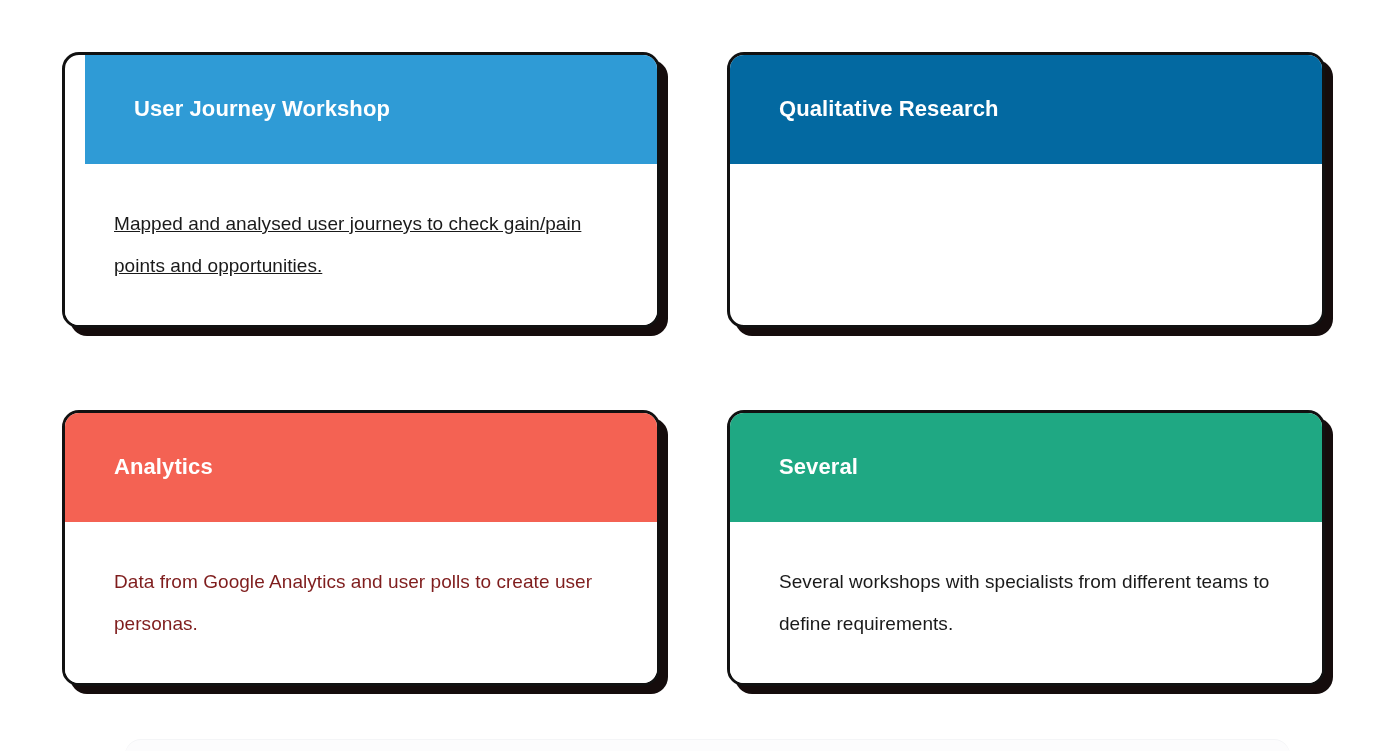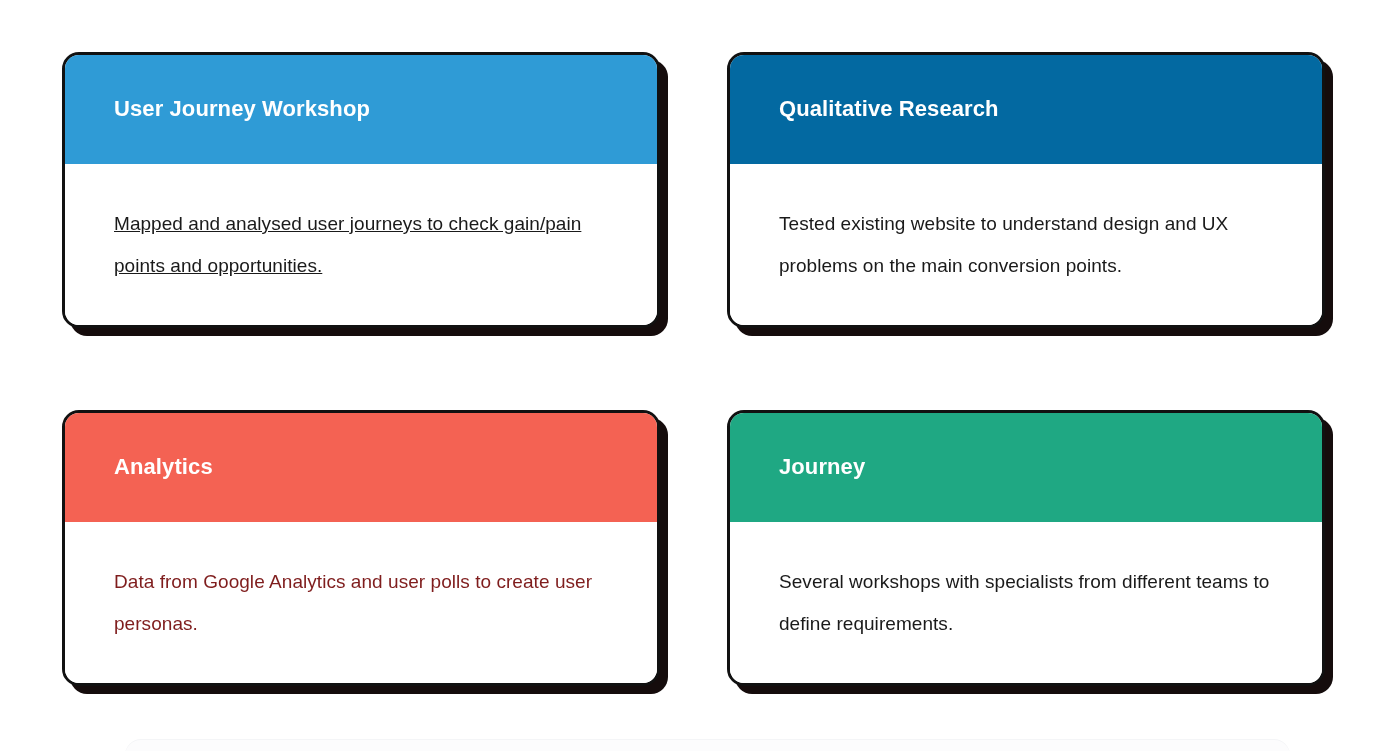--- a/index.html
+++ b/index.html
@@ -91,49 +91,46 @@
   
 </style>
 </head>
 <body>
 
 <div class="canvas">
 
   <div class="card-grid">
 
     <div class="card" style="border-color: rgb(17, 17, 17); box-shadow: rgb(21, 12, 12) 8px 8px 0px 0px;">
-      <div class="card-header" style="background-color: rgb(47, 155, 214);">
+      <div class="card-header" style="background-color: rgb(47, 155, 214); margin-left: 20px;">
         <span class="card-title" style="color: rgb(255, 255, 255);">User Journey Workshop</span>
       </div>
       <div class="card-body" style="background-color: rgb(255, 255, 255);">
         <p class="card-text" style="color: rgb(26, 26, 26); text-decoration: underline;">Mapped and analysed user journeys to check gain/pain points and opportunities.</p>
       </div>
     </div>
 
     <div class="card" style="border-color: rgb(17, 17, 17); box-shadow: rgb(21, 12, 12) 8px 8px 0px 0px;">
       <div class="card-header" style="background-color: #0369a1;">
         <span class="card-title" style="color: rgb(255, 255, 255);">Qualitative Research</span>
-      </div>
-      <div class="card-body" style="background-color: rgb(255, 255, 255);">
-        <p class="card-text" style="color: rgb(26, 26, 26);">Tested existing website to understand design and UX problems on the main conversion points.</p>
       </div>
     </div>
 
     <div class="card" style="border-color: rgb(17, 17, 17); box-shadow: rgb(21, 12, 12) 8px 8px 0px 0px;">
       <div class="card-header" style="background-color: rgb(244, 98, 83); text-align: center;">
         <span class="card-title" style="color: rgb(255, 255, 255);">Analytics</span>
       </div>
       <div class="card-body" style="background-color: rgb(255, 255, 255);">
         <p class="card-text" style="color: #7f1d1d;">Data from Google Analytics and user polls to create user personas.</p>
       </div>
     </div>
 
     <div class="card" style="border-color: rgb(17, 17, 17); box-shadow: rgb(21, 12, 12) 8px 8px 0px 0px;">
       <div class="card-header" style="background-color: rgb(31, 168, 131);">
-        <span class="card-title" style="color: rgb(255, 255, 255);">Journey</span>
+        <span class="card-title" style="color: rgb(255, 255, 255);">Several</span>
       </div>
       <div class="card-body" style="background-color: rgb(255, 255, 255);">
         <p class="card-text" style="color: rgb(26, 26, 26);">Several workshops with specialists from different teams to define requirements.</p>
       </div>
     </div>
 
   </div>
 
   <div class="peek-card" style="background-color: rgb(252, 252, 253);"></div>
 

